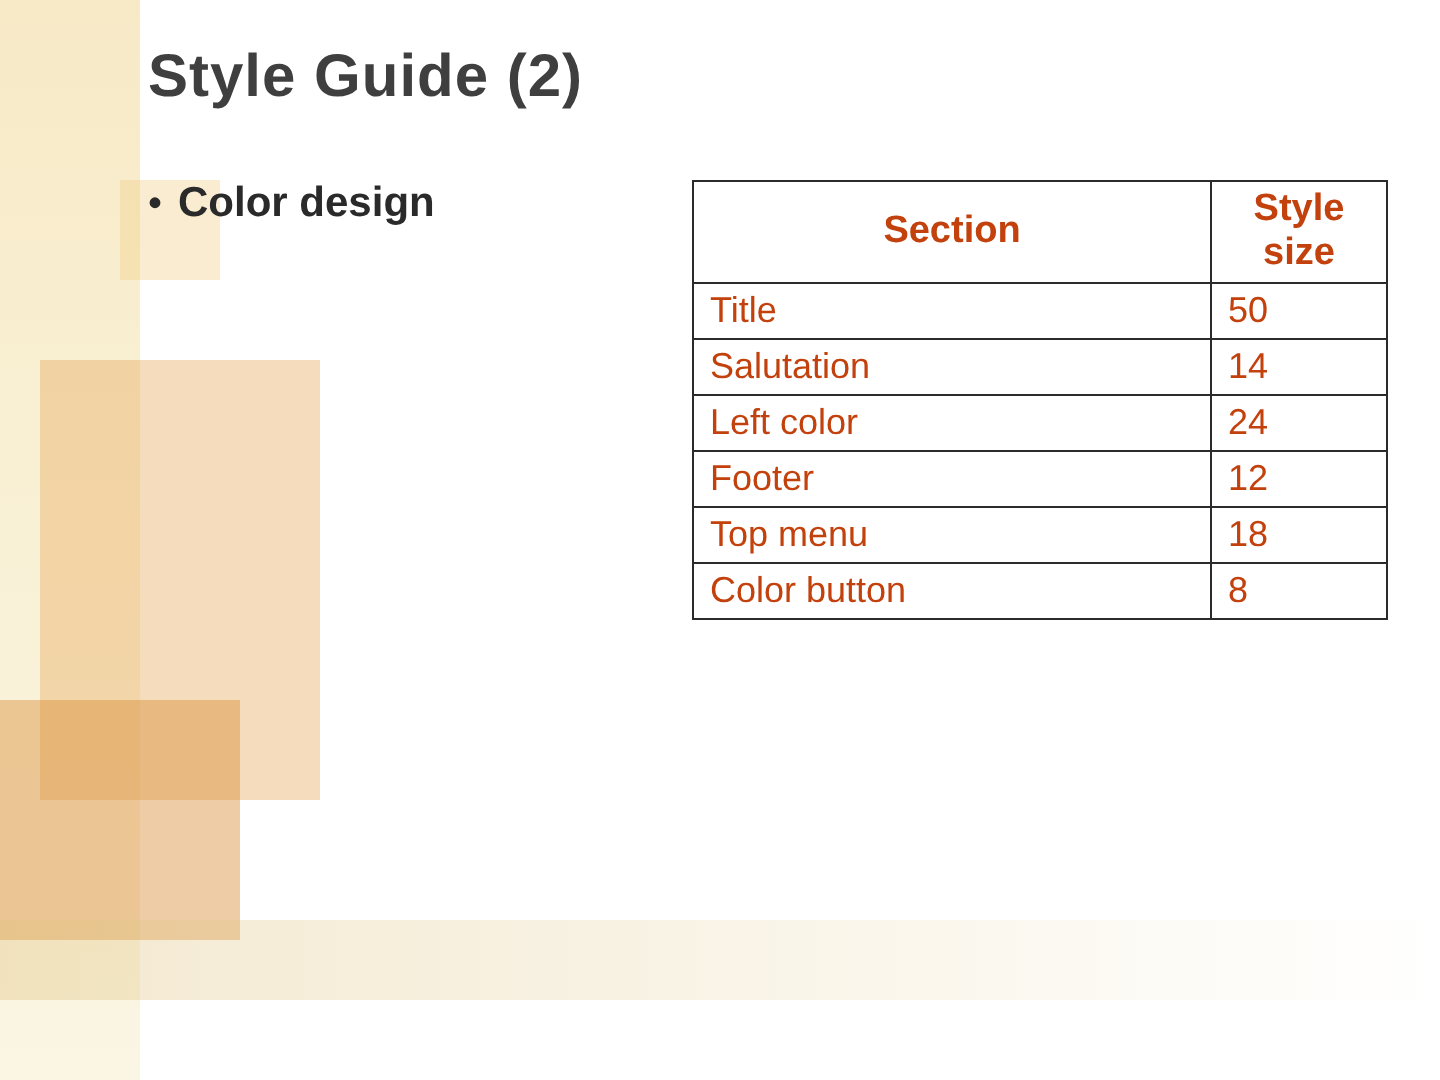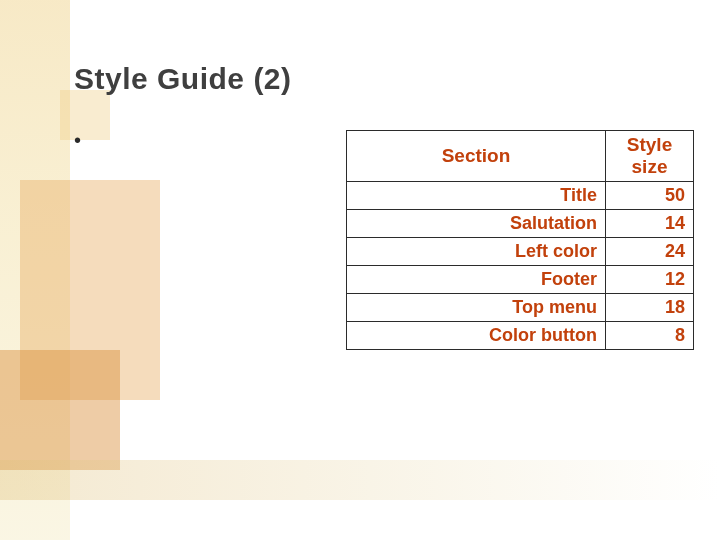--- a/index.html
+++ b/index.html
@@ -14,21 +14,20 @@
   .bg .strip { position: absolute; }
   .bg .s1 { left: 0; top: 0; width: 70px; height: 540px; background: linear-gradient(180deg,#f4e0ae 0%, #f6e9c0 40%, #f8f2d8 100%); opacity: .7; }
   .bg .s2 { left: 20px; top: 180px; width: 140px; height: 220px; background: #e9b16a; opacity: .45; }
   .bg .s3 { left: 0; top: 350px; width: 120px; height: 120px; background: #d98f3a; opacity: .45; }
   .bg .s4 { left: 0; top: 460px; width: 720px; height: 40px; background: linear-gradient(90deg,#e0c07a 0%, #f0e5c5 60%, #fff 100%); opacity: .35; }
   .bg .s5 { left: 60px; top: 90px; width: 50px; height: 50px; background: #efd08a; opacity: .4; }
 
   .slide {
     position: absolute; inset: 0; z-index: 1;
     padding: 22px 38px 24px 74px;
-    margin-top: 40px;
   }
   h1.title {
     font-family: "Arial Black", Arial, sans-serif;
     font-weight: 900;
     font-size: 30px;
     color: #3f3f3f;
     letter-spacing: .5px;
     margin-bottom: 34px;
   }
   .content {
@@ -50,22 +49,22 @@
   .right { flex: 1 1 auto; }
   table.ft {
     border-collapse: collapse;
     width: 348px;
     font-size: 18px;
     color: #c2410c;
   }
   table.ft th, table.ft td {
     border: 1px solid #2b2b2b;
     padding: 3px 8px 3px 8px;
-    text-align: right;
-    font-weight: 700;
+    text-align: left;
+    font-weight: 400;
     background: rgba(255,255,255,0.0);
   }
   table.ft th {
     text-align: center;
     font-weight: 700;
     font-size: 19px;
   }
   table.ft td.size { width: 88px; }
 </style>
 </head>
@@ -81,20 +80,21 @@
 
 <div class="slide">
 
   <h1 class="title">Style Guide (2)</h1>
 
   <div class="content">
 
     <div class="left">
       <div class="bullet-row">
         <span class="bullet-dot">•</span>
+        <span class="bullet-text">Color design</span>
       </div>
     </div>
 
     <div class="right">
       <table class="ft">
         <thead>
           <tr>
             <th>Section</th>
             <th>Style size</th>
           </tr>

